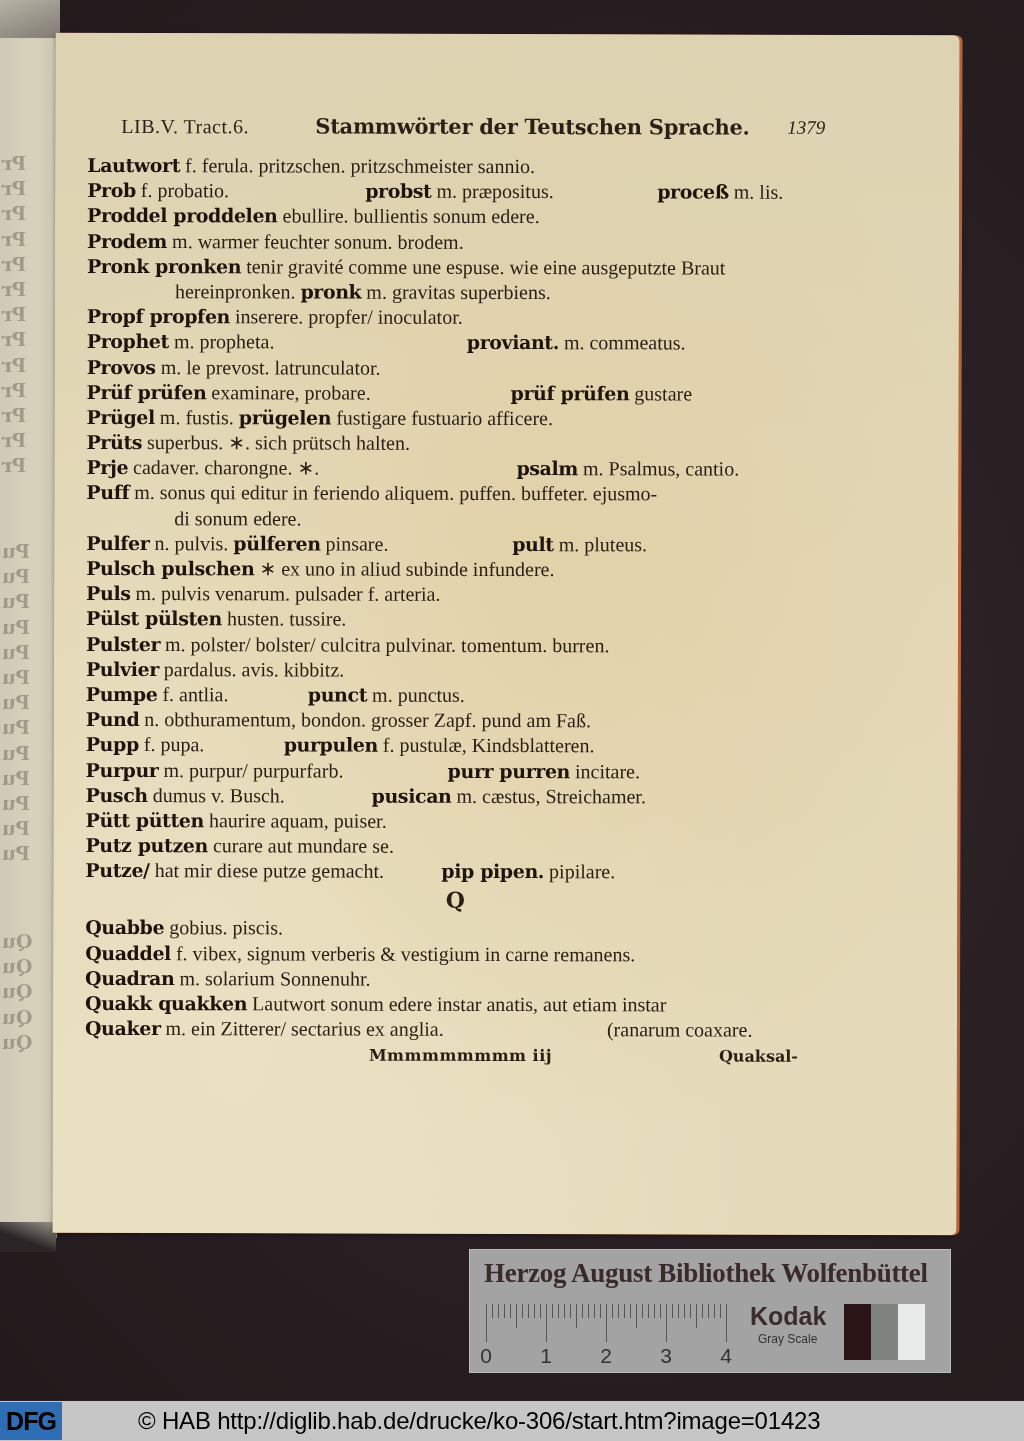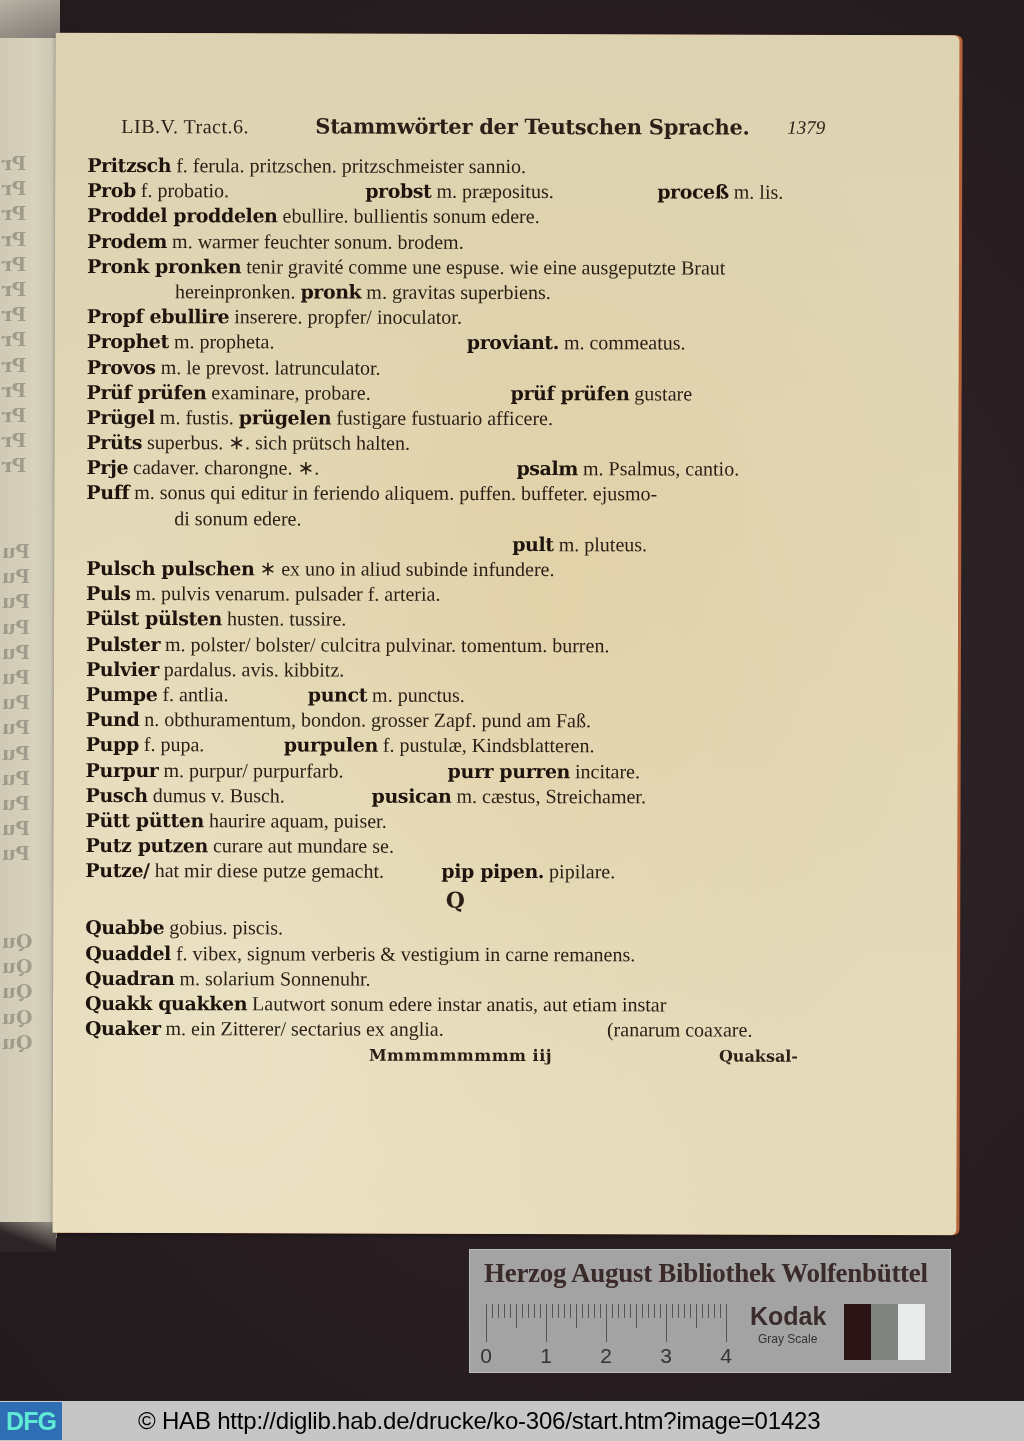--- a/index.html
+++ b/index.html
@@ -81,21 +81,21 @@
   .kodak-sub { position:absolute; left:288px; top:82px; font-family:"Liberation Sans", sans-serif; font-size:12px; color:#333; }
   .swatch { position:absolute; top:54px; height:56px; width:27px; }
 
   
   .footer {
     position:absolute; left:0; top:1401px; width:1024px; height:40px;
     background:#c6c6c6;
   }
   .dfg {
     position:absolute; left:0; top:1px; width:62px; height:38px; background:#2f6db5;
-    color:#5eead4; font-family:"Liberation Sans", sans-serif; font-weight:bold; font-size:25px;
+    color:#000000; font-family:"Liberation Sans", sans-serif; font-weight:bold; font-size:25px;
     line-height:38px; text-align:center; letter-spacing:-1px;
   }
   .copyright {
     position:absolute; left:138px; top:6px; font-family:"Liberation Sans", sans-serif;
     font-size:24px; color:#000000; white-space:nowrap; letter-spacing:-0.2px;
   }
 </style>
 </head>
 <body>
 
@@ -136,36 +136,36 @@
   </div>
 <div class="prev-bottom"></div>
 
 <div class="page">
   <div class="running-head" style="left:66px;top:80px;">
     <span class="rh-book">LIB.V. Tract.6.</span>
     <span class="rh-title">Stammwörter der Teutschen Sprache.</span>
     <span class="rh-page">1379</span>
   </div>
   <div class="entries" id="entries">
-      <div class="line"><span><span class="hw">Pritzsch</span><span class="gloss"> f. ferula. pritzschen. pritzschmeister sannio.</span></span></div>
+      <div class="line"><span><span class="hw">Lautwort</span><span class="gloss"> f. ferula. pritzschen. pritzschmeister sannio.</span></span></div>
       <div class="line"><span><span class="hw">Prob</span><span class="gloss"> f. probatio.</span></span><span class="seg" style="left: 278px;"><span class="hw">probst</span><span class="gloss"> m. præpositus.</span></span><span class="seg" style="left: 570px;"><span class="hw">proceß</span><span class="gloss"> m. lis.</span></span></div>
       <div class="line"><span><span class="hw">Proddel proddelen</span><span class="gloss"> ebullire. bullientis sonum edere.</span></span></div>
       <div class="line"><span><span class="hw">Prodem</span><span class="gloss"> m. warmer feuchter sonum. brodem.</span></span></div>
       <div class="line"><span><span class="hw">Pronk pronken</span><span class="gloss"> tenir gravité comme une espuse. wie eine ausgeputzte Braut</span></span></div>
       <div class="line indent"><span><span class="gloss">hereinpronken. </span><span class="hw">pronk</span><span class="gloss"> m. gravitas superbiens.</span></span></div>
-      <div class="line"><span><span class="hw">Propf ebullire</span><span class="gloss"> inserere. propfer/ inoculator.</span></span></div>
+      <div class="line"><span><span class="hw">Propf propfen</span><span class="gloss"> inserere. propfer/ inoculator.</span></span></div>
       <div class="line"><span><span class="hw">Prophet</span><span class="gloss"> m. propheta.</span></span><span class="seg" style="left: 380px;"><span class="hw">proviant.</span><span class="gloss"> m. commeatus.</span></span></div>
       <div class="line"><span><span class="hw">Provos</span><span class="gloss"> m. le prevost. latrunculator.</span></span></div>
       <div class="line"><span><span class="hw">Prüf prüfen</span><span class="gloss"> examinare, probare.</span></span><span class="seg" style="left: 424px;"><span class="hw">prüf prüfen</span><span class="gloss"> gustare</span></span></div>
       <div class="line"><span><span class="hw">Prügel</span><span class="gloss"> m. fustis. </span><span class="hw">prügelen</span><span class="gloss"> fustigare fustuario afficere.</span></span></div>
       <div class="line"><span><span class="hw">Prüts</span><span class="gloss"> superbus. ∗. sich prütsch halten.</span></span></div>
       <div class="line"><span><span class="hw">Prje</span><span class="gloss"> cadaver. charongne. ∗.</span></span><span class="seg" style="left: 430px;"><span class="hw">psalm</span><span class="gloss"> m. Psalmus, cantio.</span></span></div>
       <div class="line"><span><span class="hw">Puff</span><span class="gloss"> m. sonus qui editur in feriendo aliquem. puffen. buffeter. ejusmo-</span></span></div>
       <div class="line indent"><span><span class="gloss">di sonum edere.</span></span></div>
-      <div class="line"><span class="seg" style="left: 426px;"><span class="hw">pult</span><span class="gloss"> m. pluteus.</span></span></div>
+      <div class="line"><span><span class="hw">Pulfer</span><span class="gloss"> n. pulvis. </span><span class="hw">pülferen</span><span class="gloss"> pinsare.</span></span><span class="seg" style="left: 426px;"><span class="hw">pult</span><span class="gloss"> m. pluteus.</span></span></div>
       <div class="line"><span><span class="hw">Pulsch pulschen</span><span class="gloss"> ∗ ex uno in aliud subinde infundere.</span></span></div>
       <div class="line"><span><span class="hw">Puls</span><span class="gloss"> m. pulvis venarum. pulsader f. arteria.</span></span></div>
       <div class="line"><span><span class="hw">Pülst pülsten</span><span class="gloss"> husten. tussire.</span></span></div>
       <div class="line"><span><span class="hw">Pulster</span><span class="gloss"> m. polster/ bolster/ culcitra pulvinar. tomentum. burren.</span></span></div>
       <div class="line"><span><span class="hw">Pulvier</span><span class="gloss"> pardalus. avis. kibbitz.</span></span></div>
       <div class="line"><span><span class="hw">Pumpe</span><span class="gloss"> f. antlia.</span></span><span class="seg" style="left: 222px;"><span class="hw">punct</span><span class="gloss"> m. punctus.</span></span></div>
       <div class="line"><span><span class="hw">Pund</span><span class="gloss"> n. obthuramentum, bondon. grosser Zapf. pund am Faß.</span></span></div>
       <div class="line"><span><span class="hw">Pupp</span><span class="gloss"> f. pupa.</span></span><span class="seg" style="left: 198px;"><span class="hw">purpulen</span><span class="gloss"> f. pustulæ, Kindsblatteren.</span></span></div>
       <div class="line"><span><span class="hw">Purpur</span><span class="gloss"> m. purpur/ purpurfarb.</span></span><span class="seg" style="left: 362px;"><span class="hw">purr purren</span><span class="gloss"> incitare.</span></span></div>
       <div class="line"><span><span class="hw">Pusch</span><span class="gloss"> dumus v. Busch.</span></span><span class="seg" style="left: 286px;"><span class="hw">pusican</span><span class="gloss"> m. cæstus, Streichamer.</span></span></div>

